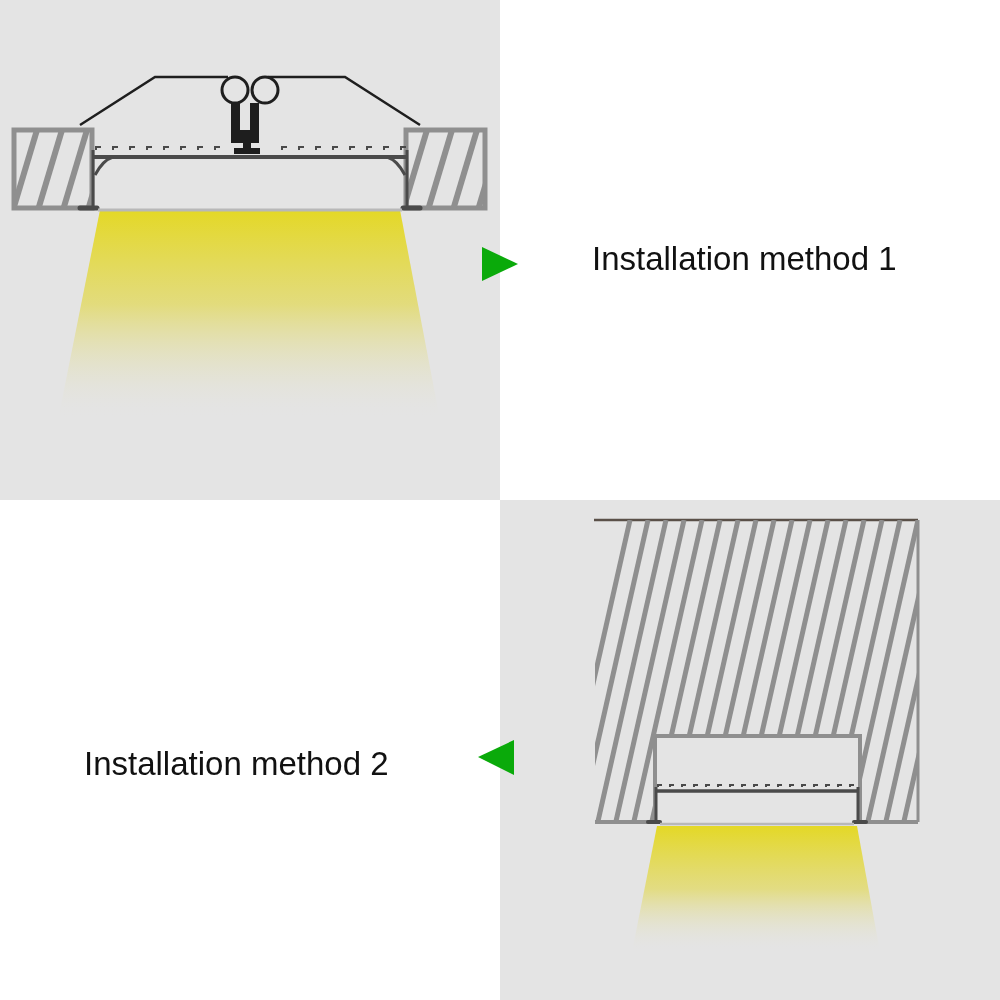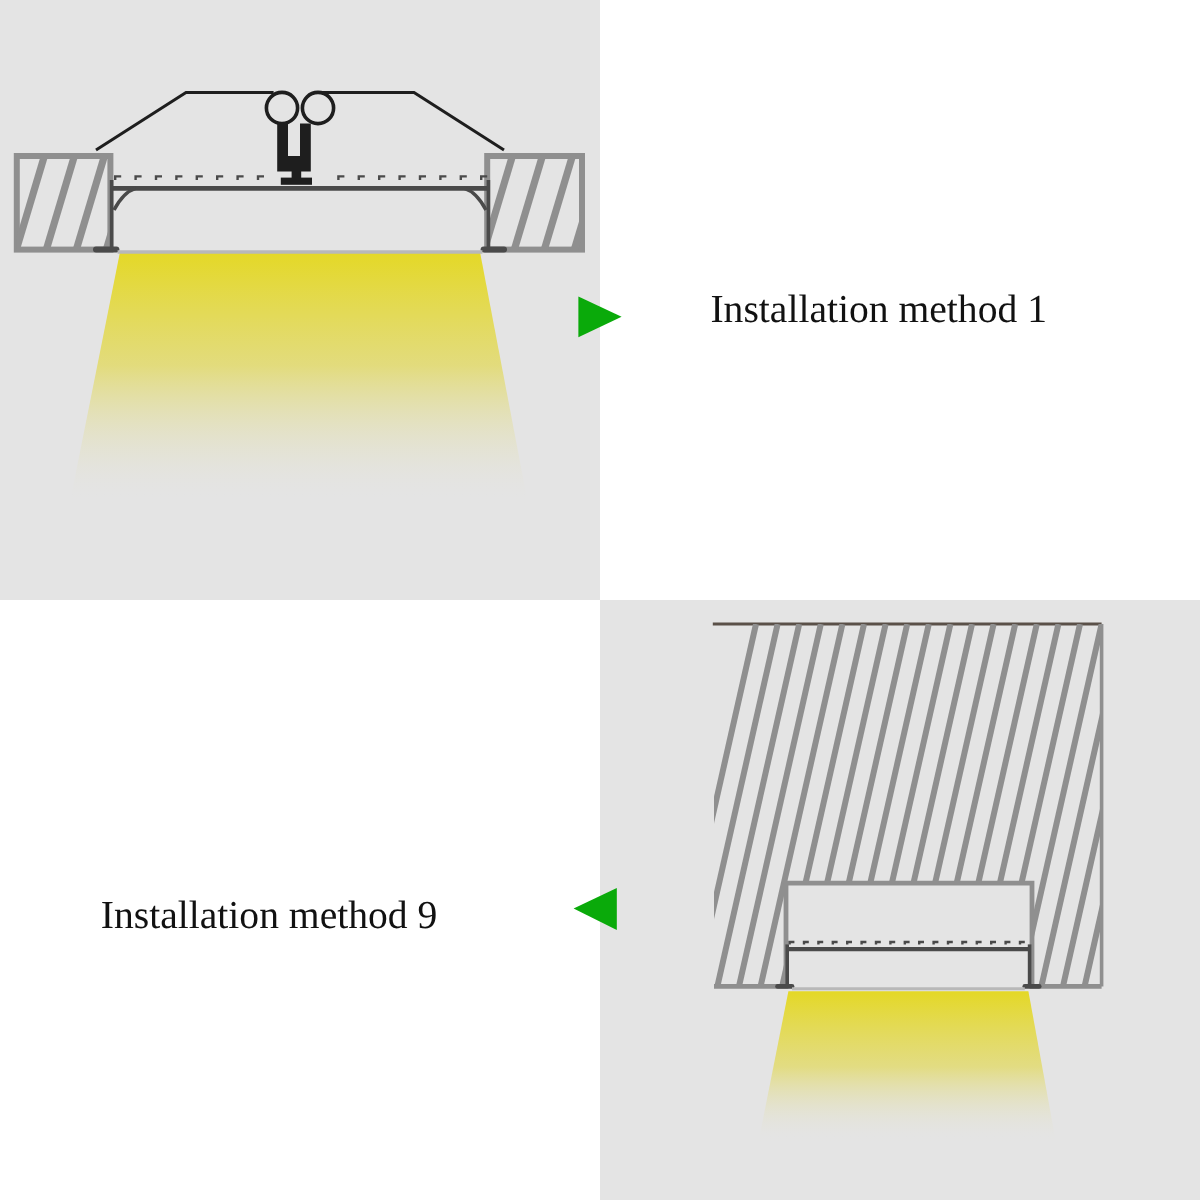--- a/index.html
+++ b/index.html
@@ -1,20 +1,20 @@
 <!DOCTYPE html>
 <html><head>
 <meta charset="utf-8">
 <style>
   html, body { margin: 0; padding: 0; }
   body { width: 1000px; height: 1000px; position: relative; background: #ffffff; overflow: hidden; font-family: "Liberation Sans", sans-serif; }
   .panel { position: absolute; }
   .gray { background: #e4e4e4; }
   .white { background: #ffffff; }
-  .label { position: absolute; font-size: 33px; color: #111; white-space: nowrap; font-family: Liberation Serif, serif; text-align: center; }
+  .label { position: absolute; font-size: 33px; color: #111; white-space: nowrap; font-family: Liberation Sans, sans-serif; text-align: center; }
   svg { position: absolute; left: 0; top: 0; }
 </style>
 </head>
 <body>
 
 <div class="panel gray" style="left:0;top:0;width:500px;height:500px;">
   <svg width="500" height="500" viewBox="0 0 500 500">
     <defs>
       <linearGradient id="beam1" x1="0" y1="0" x2="0" y2="1">
         <stop offset="0" stop-color="#e4d826" stop-opacity="1"></stop>
@@ -94,21 +94,21 @@
   </svg>
 </div>
 
 <div class="panel white" style="left:500px;top:0;width:500px;height:500px;"></div>
 <svg width="40" height="40" style="left:480px;top:245px;">
   <polygon points="2,2 38,19 2,36" fill="#0aaa0a"></polygon>
 </svg>
 <div class="label" style="left:592px;top:240px;">Installation method 1</div>
 
 <div class="panel white" style="left:0;top:500px;width:500px;height:500px;"></div>
-<div class="label" style="left:84px;top:745px;">Installation method 9</div>
+<div class="label" style="left:84px;top:745px;">Installation method 2</div>
 
 <div class="panel gray" style="left:500px;top:500px;width:500px;height:500px;">
   <svg width="500" height="500" viewBox="0 0 500 500">
     <defs>
       <linearGradient id="beam2" x1="0" y1="0" x2="0" y2="1">
         <stop offset="0" stop-color="#e4d826" stop-opacity="1"></stop>
         <stop offset="0.5" stop-color="#e2da6a" stop-opacity="0.8"></stop>
         <stop offset="1" stop-color="#e4e4e4" stop-opacity="0"></stop>
       </linearGradient>
       <clipPath id="ceil">

